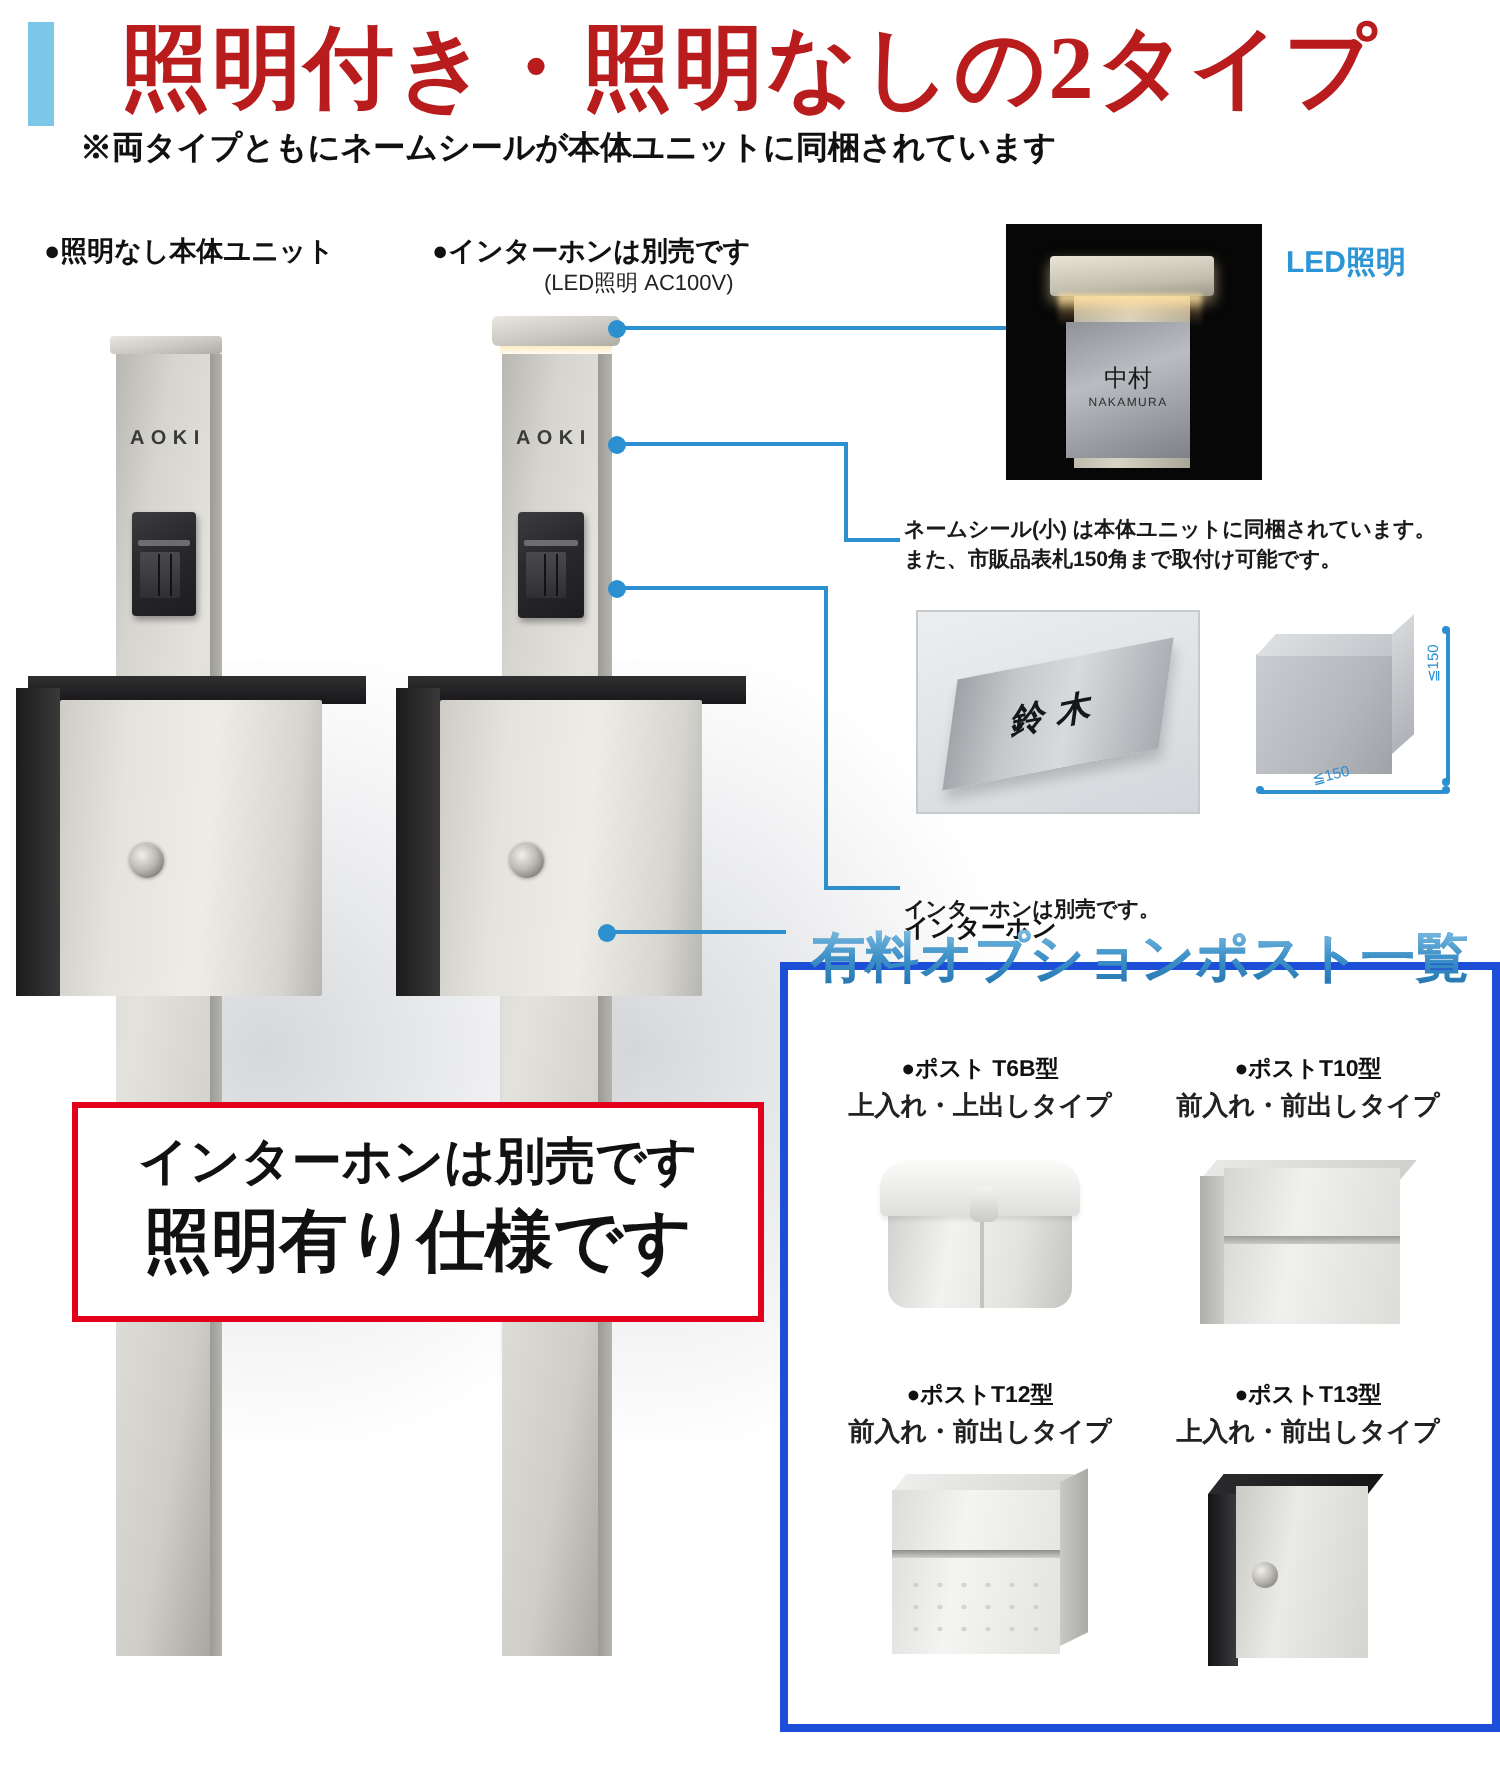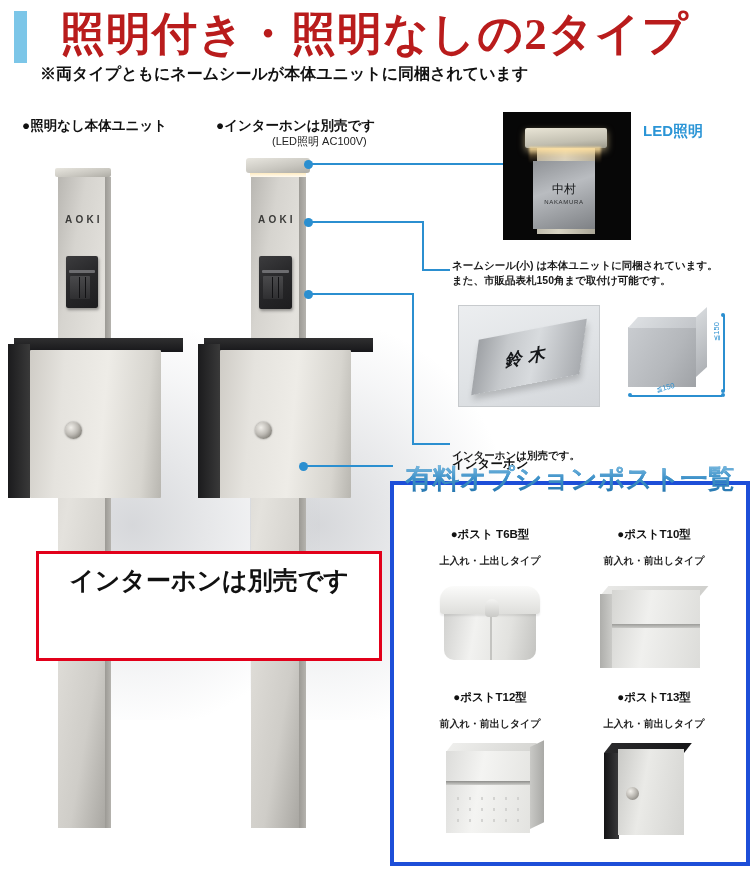--- a/index.html
+++ b/index.html
@@ -122,21 +122,21 @@
   #opt-title{position:absolute;left:6px;top:-24px;width:340px;text-align:center;
     font-family:"Liberation Serif","DejaVu Serif",serif;font-size:27px;font-weight:700;
     background:linear-gradient(180deg,#8cc6e6 0%,#3f92c9 48%,#1f6fa8 100%);
     -webkit-background-clip:text;background-clip:text;color:transparent;
     -webkit-text-fill-color:transparent;white-space:nowrap;}
   #opt-title-fallback{position:absolute;left:6px;top:-24px;width:340px;text-align:center;
     font-family:"Liberation Serif","DejaVu Serif",serif;font-size:27px;font-weight:700;
     color:#3f92c9;white-space:nowrap;z-index:-1;}
   .opt-cell{position:absolute;width:176px;}
   .opt-name{text-align:center;font-size:11.5px;font-weight:700;color:#111;white-space:nowrap;}
-  .opt-type{text-align:center;font-size:10px;font-weight:600;color:#222;white-space:nowrap;margin-top:12px;}
+  .opt-type{text-align:center;font-size:13px;font-weight:600;color:#222;white-space:nowrap;margin-top:2px;}
   .opt-img{position:relative;width:176px;height:118px;}
 
   
   .pp-t6b-body{position:absolute;left:42px;top:30px;width:92px;height:62px;
     background:linear-gradient(100deg,#cfcfcd,#f2f2f0 35%,#e2e2df 70%,#c3c3c0);
     border-radius:6px 6px 10px 10px;}
   .pp-t6b-lid{position:absolute;left:38px;top:18px;width:100px;height:28px;
     background:linear-gradient(180deg,#fbfbfa,#dededb);
     border-radius:14px 14px 3px 3px;box-shadow:0 2px 2px rgba(0,0,0,.08);}
   .pp-t6b-knob{position:absolute;left:83px;top:31px;width:14px;height:18px;
@@ -277,20 +277,21 @@
 <div class="abs lead" style="left:412px;top:293px;width:2px;height:152px;"></div>
 <div class="abs lead" style="left:412px;top:443px;width:38px;height:2px;"></div>
 <div class="abs anno-title" id="anno-intercom-t">インターホン</div>
 <div class="abs anno-text" id="anno-intercom-s">インターホンは別売です。</div>
 
 <div class="abs dot" style="left:299px;top:462px;"></div>
 <div class="abs lead" style="left:305px;top:465px;width:88px;height:2px;"></div>
 
 <div class="abs" id="red-box">
   <div id="red-l1">インターホンは別売です</div>
+  <div id="red-l2">照明有り仕様です</div>
 </div>
 
 <div class="abs" id="opt-panel">
   <div id="opt-title-fallback">有料オプションポスト一覧</div>
   <div id="opt-title">有料オプションポスト一覧</div>
 
   <div class="opt-cell" style="left:8px;top:42px;">
     <div class="opt-name">●ポスト T6B型</div>
     <div class="opt-type">上入れ・上出しタイプ</div>
     <div class="opt-img">

